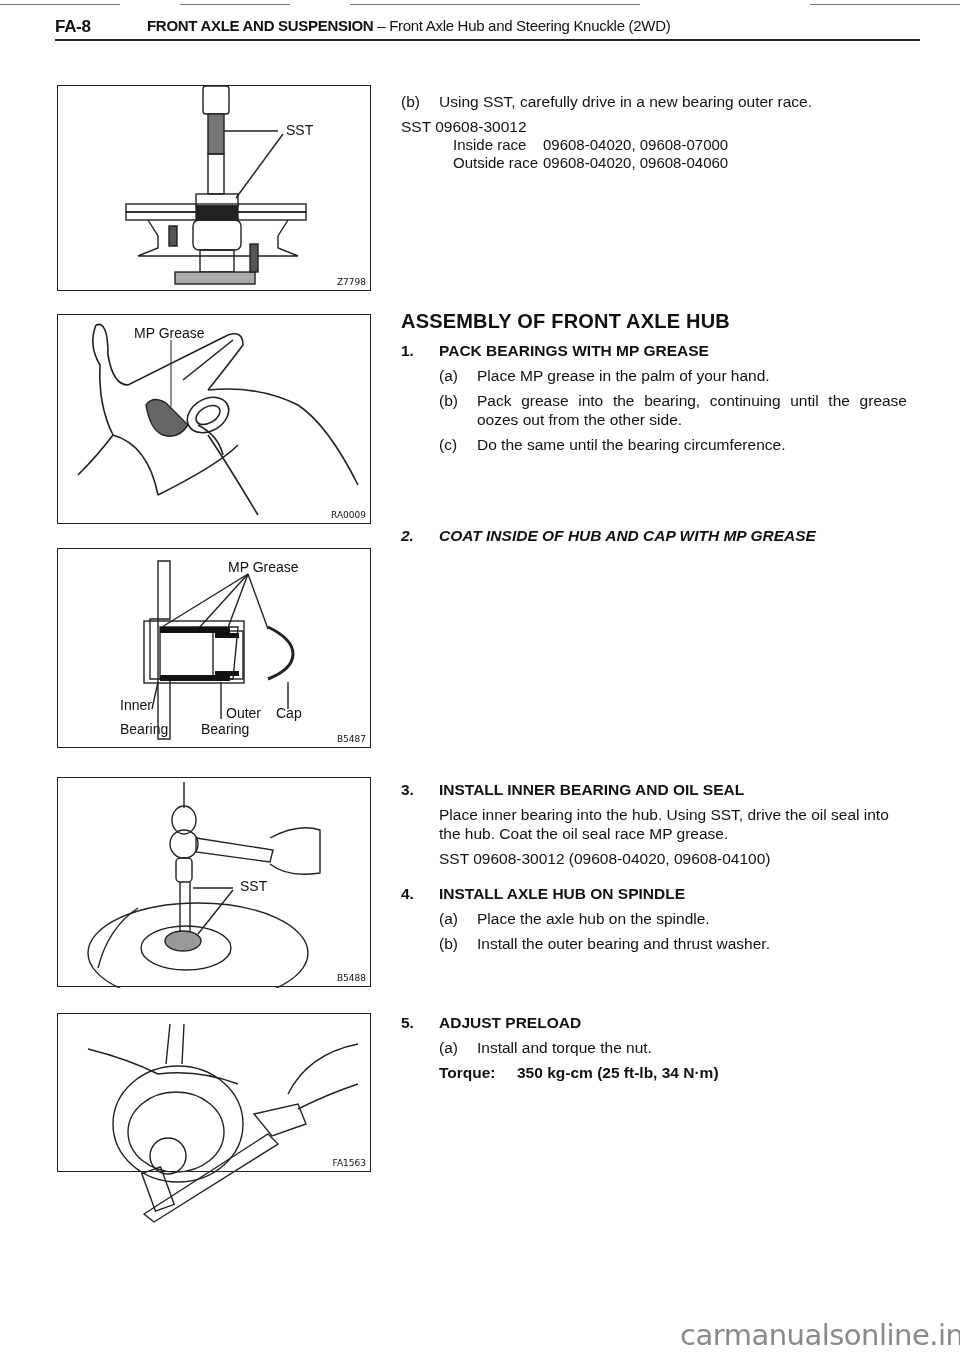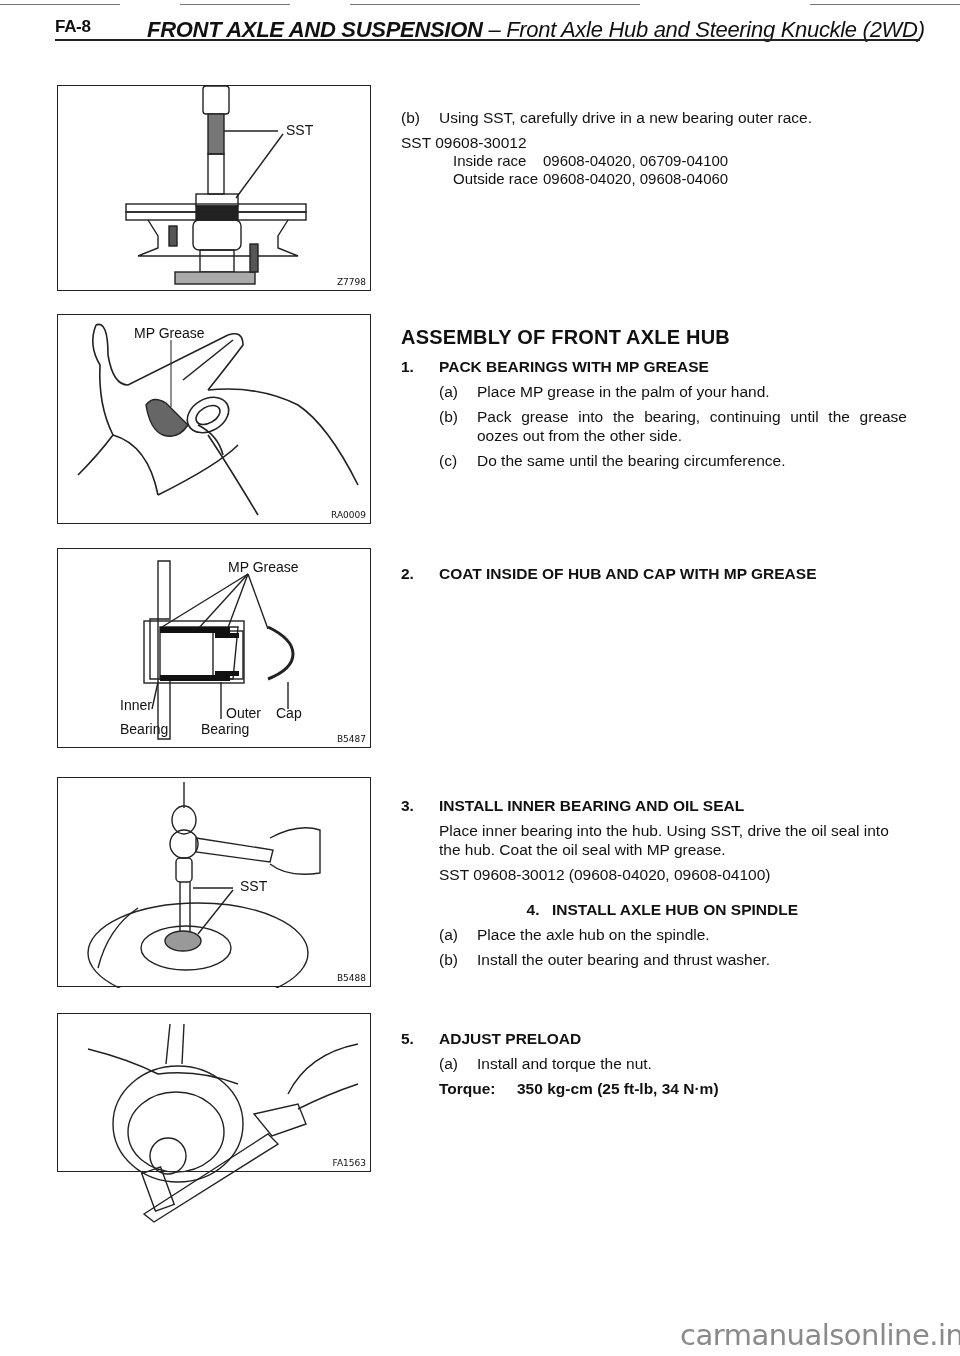--- a/index.html
+++ b/index.html
@@ -1,30 +1,30 @@
 <!DOCTYPE html>
 <html><head>
 <meta charset="utf-8">
 <style>
   html, body { margin: 0; padding: 0; background: #ffffff; }
   body { width: 960px; height: 1356px; position: relative; overflow: hidden;
          font-family: "Liberation Sans", sans-serif; color: #111; }
   .scanline { position: absolute; top: 4px; height: 1px; background: #777; }
   .header { position: absolute; left: 55px; top: 8px; width: 865px; height: 30px; }
   .header .code { position: absolute; left: 0; top: 9px; font-weight: bold; font-size: 17px; letter-spacing: -0.3px; }
-  .header .title { position: absolute; left: 92px; top: 9px; font-size: 22px; letter-spacing: -0.3px; white-space: nowrap; font-style: italic; }
+  .header .title { position: absolute; left: 92px; top: 9px; font-size: 15px; letter-spacing: -0.3px; white-space: nowrap; }
   .header .title b { font-weight: bold; }
   .header .rule { position: absolute; left: 0; top: 31px; width: 865px; height: 2px; background: #222; }
 
   .fig { position: absolute; left: 57px; width: 314px; border: 1.5px solid #222; background: #fff; box-sizing: border-box; }
   .fig svg { position: absolute; left: 0; top: 0; }
   .fig .figid { position: absolute; right: 4px; bottom: 3px; font-size: 9px; font-family: "DejaVu Sans", sans-serif; }
   .fig .label { position: absolute; font-size: 14px; white-space: nowrap; }
 
-  .txt { position: absolute; left: 401px; width: 510px; font-size: 15.5px; line-height: 19px; margin-top: 16px; }
+  .txt { position: absolute; left: 401px; width: 510px; font-size: 15.5px; line-height: 19px; }
   .h1 { font-weight: bold; font-size: 20px; letter-spacing: 0.2px; }
   .step { font-weight: bold; font-size: 15.5px; }
   .step .num { display: inline-block; width: 38px; }
   .sub { padding-left: 38px; margin-top: 6px; }
   .sub .mk { display: inline-block; width: 38px; }
   .sub .body { display: inline-block; vertical-align: top; width: 430px; }
   .para { padding-left: 38px; margin-top: 6px; }
   .spec { margin-top: 6px; }
   .speclist { padding-left: 52px; font-size: 15px; line-height: 18px; }
   .speclist .k { display: inline-block; width: 90px; }
@@ -162,42 +162,42 @@
       <path d="M230 80 Q250 40 300 30 M240 95 Q270 80 300 70"></path>
     </g>
   </svg>
   <span class="figid">FA1563</span>
 </div>
 
 <div class="txt" style="top:92px;">
   <div><span style="display:inline-block;width:38px;">(b)</span><span>Using SST, carefully drive in a new bearing outer race.</span></div>
   <div class="spec">SST 09608-30012</div>
   <div class="speclist">
-    <div><span class="k">Inside race</span><span>09608-04020, 06709-04100</span></div>
+    <div><span class="k">Inside race</span><span>09608-04020, 09608-07000</span></div>
     <div><span class="k">Outside race</span><span>09608-04020, 09608-04060</span></div>
   </div>
 </div>
 
 <div class="txt" style="top:312px;">
   <div class="h1">ASSEMBLY OF FRONT AXLE HUB</div>
   <div class="step" style="margin-top:10px;"><span class="num">1.</span><span>PACK BEARINGS WITH MP GREASE</span></div>
   <div class="sub"><span class="mk">(a)</span><span class="body">Place MP grease in the palm of your hand.</span></div>
   <div class="sub"><span class="mk">(b)</span><span class="body" style="text-align:justify;">Pack grease into the bearing, continuing until the grease oozes out from the other side.</span></div>
   <div class="sub"><span class="mk">(c)</span><span class="body">Do the same until the bearing circumference.</span></div>
 </div>
 
-<div class="txt" style="top:548px;">
+<div class="txt" style="top:526px;font-style:italic;">
   <div class="step"><span class="num">2.</span><span>COAT INSIDE OF HUB AND CAP WITH MP GREASE</span></div>
 </div>
 
 <div class="txt" style="top:780px;">
   <div class="step"><span class="num">3.</span><span>INSTALL INNER BEARING AND OIL SEAL</span></div>
-  <div class="para" style="width:470px;">Place inner bearing into the hub. Using SST, drive the oil seal into the hub. Coat the oil seal with MP grease.</div>
+  <div class="para" style="width:470px;">Place inner bearing into the hub. Using SST, drive the oil seal into the hub. Coat the oil seal race MP grease.</div>
   <div class="para">SST 09608-30012 (09608-04020, 09608-04100)</div>
-  <div class="step" style="margin-top:16px;text-align:center;"><span class="num">4.</span><span>INSTALL AXLE HUB ON SPINDLE</span></div>
+  <div class="step" style="margin-top:16px;"><span class="num">4.</span><span>INSTALL AXLE HUB ON SPINDLE</span></div>
   <div class="sub"><span class="mk">(a)</span><span class="body">Place the axle hub on the spindle.</span></div>
   <div class="sub"><span class="mk">(b)</span><span class="body">Install the outer bearing and thrust washer.</span></div>
 </div>
 
 <div class="txt" style="top:1013px;">
   <div class="step"><span class="num">5.</span><span>ADJUST PRELOAD</span></div>
   <div class="sub"><span class="mk">(a)</span><span class="body">Install and torque the nut.</span></div>
   <div class="torque"><span class="k">Torque:</span><span>350 kg-cm (25 ft-lb, 34 N·m)</span></div>
 </div>
 

